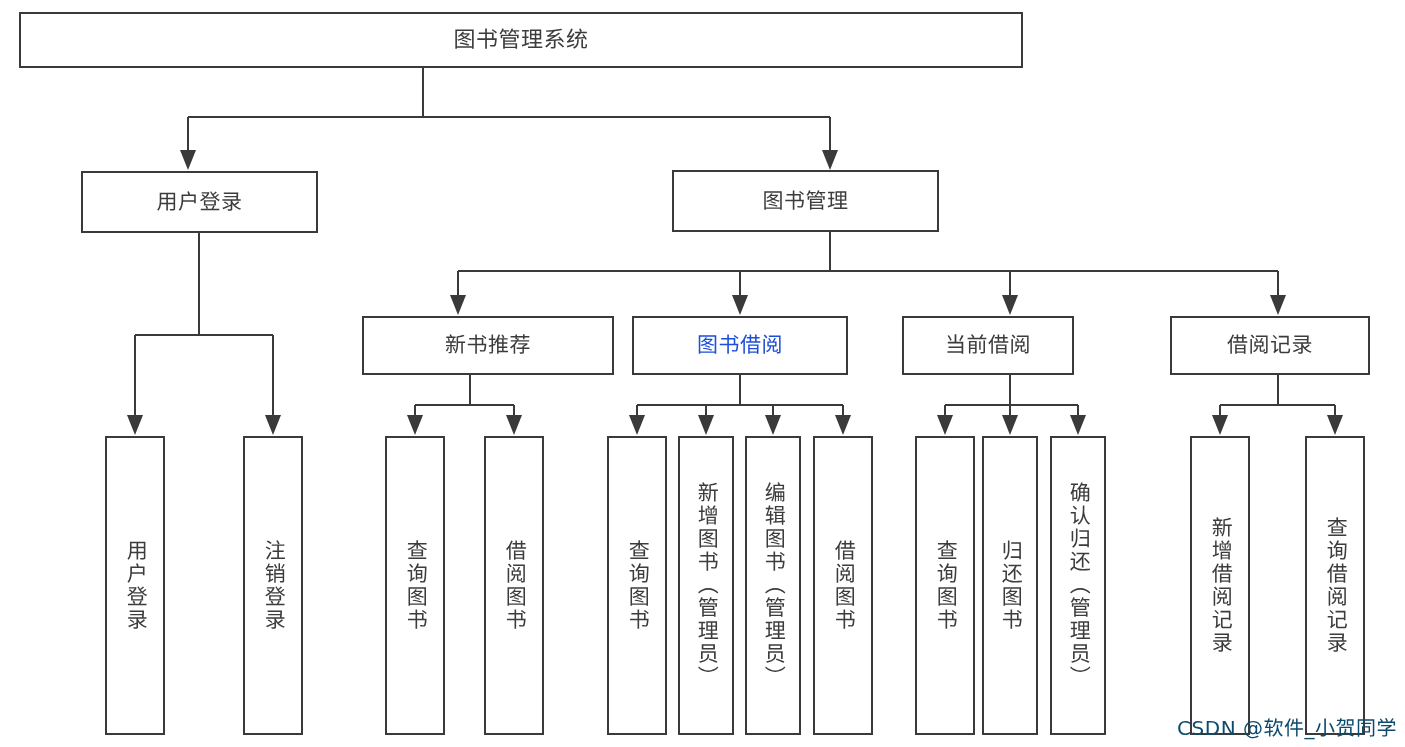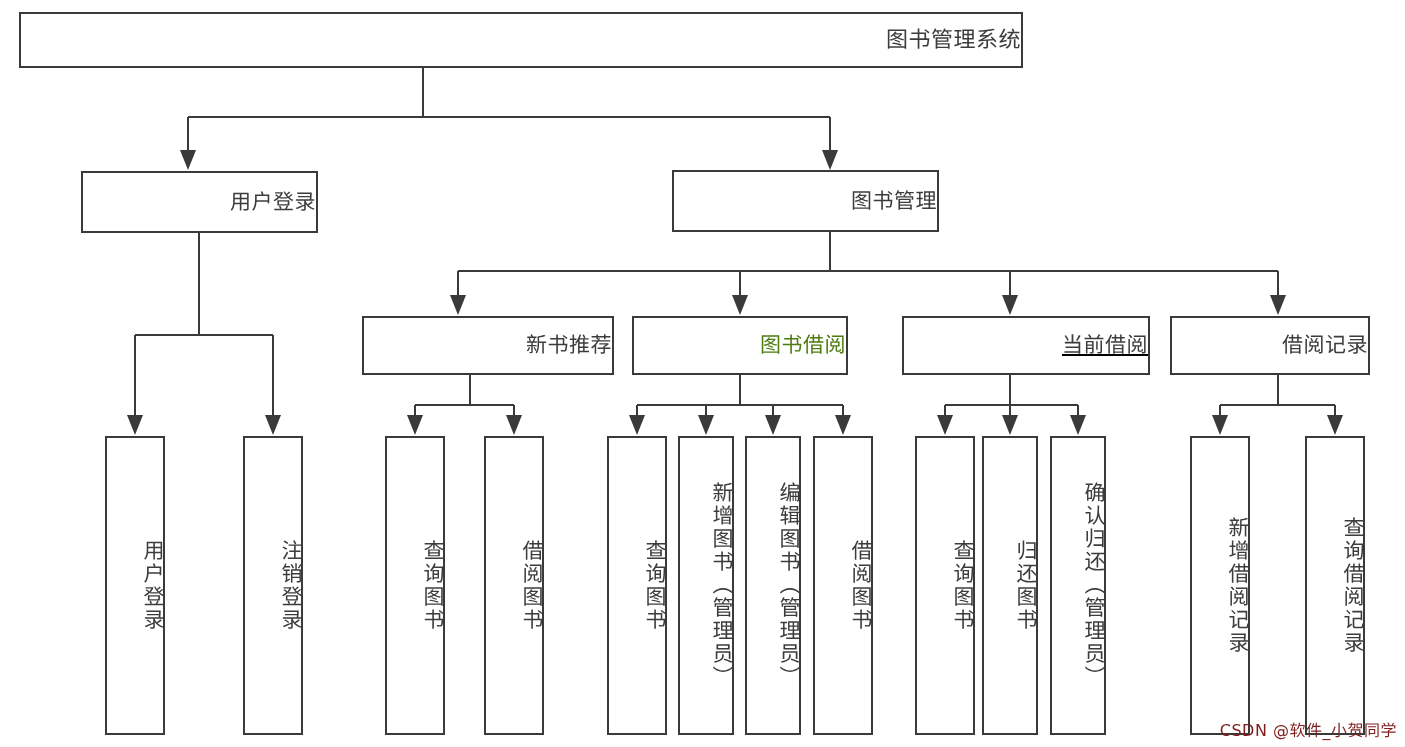--- a/index.html
+++ b/index.html
@@ -22,21 +22,21 @@
     width: 1405px;
     height: 747px;
   }
   .node-box {
     position: absolute;
     box-sizing: border-box;
     background: #ffffff;
     border: 2.5px solid #3a3a3a;
     display: flex;
     align-items: center;
-    justify-content: flex-end;
+    justify-content: center;
     overflow: hidden;
   }
   .node-label {
     color: #3c3c3c;
     font-family: "DejaVu Sans", "Liberation Sans", sans-serif;
     line-height: 1.08;
     text-align: center;
     white-space: nowrap;
     letter-spacing: 0.5px;
   }
@@ -59,22 +59,22 @@
     left: 0;
     top: 0;
     width: 1405px;
     height: 747px;
     pointer-events: none;
   }
   #watermark {
     position: absolute;
     right: 8px;
     bottom: 6px;
-    font-size: 16px;
-    color: #7f1d1d;
+    font-size: 20px;
+    color: #0c4a6e;
     font-family: "DejaVu Sans", "Liberation Sans", sans-serif;
     white-space: nowrap;
     letter-spacing: 0.5px;
   }
 </style>
 </head>
 <body>
 
 <div id="diagram-root">
   <svg id="connectors" width="1405" height="747" viewBox="0 0 1405 747">
@@ -138,23 +138,23 @@
       <div class="node-box horizontal" style="left: 81px; top: 171px; width: 237px; height: 62px; border-color: rgb(58, 58, 58);">
         <span class="node-label" style="color: rgb(60, 60, 60);">用户登录</span>
       </div>
       <div class="node-box horizontal" style="left: 672px; top: 170px; width: 267px; height: 62px; border-color: rgb(58, 58, 58);">
         <span class="node-label" style="color: rgb(60, 60, 60);">图书管理</span>
       </div>
       <div class="node-box horizontal" style="left: 362px; top: 316px; width: 252px; height: 59px; border-color: rgb(58, 58, 58);">
         <span class="node-label" style="color: rgb(60, 60, 60);">新书推荐</span>
       </div>
       <div class="node-box horizontal" style="left: 632px; top: 316px; width: 216px; height: 59px; border-color: rgb(58, 58, 58);">
-        <span class="node-label" style="color: #4d7c0f; font-family: Liberation Serif, serif;">图书借阅</span>
+        <span class="node-label" style="color: #1d4ed8; font-family: Liberation Serif, serif;">图书借阅</span>
       </div>
-      <div class="node-box horizontal" style="left: 902px; top: 316px; width: 248px; height: 59px; border-color: rgb(58, 58, 58); text-decoration: underline;">
+      <div class="node-box horizontal" style="left: 902px; top: 316px; width: 172px; height: 59px; border-color: rgb(58, 58, 58);">
         <span class="node-label" style="color: rgb(60, 60, 60);">当前借阅</span>
       </div>
       <div class="node-box horizontal" style="left: 1170px; top: 316px; width: 200px; height: 59px; border-color: rgb(58, 58, 58);">
         <span class="node-label" style="color: rgb(60, 60, 60);">借阅记录</span>
       </div>
       <div class="node-box vertical" style="left: 105px; top: 436px; width: 60px; height: 299px; border-color: rgb(58, 58, 58);">
         <span class="node-label" style="color: rgb(60, 60, 60);">用户登录</span>
       </div>
       <div class="node-box vertical" style="left: 243px; top: 436px; width: 60px; height: 299px; border-color: rgb(58, 58, 58);">
         <span class="node-label" style="color: rgb(60, 60, 60);">注销登录</span>

